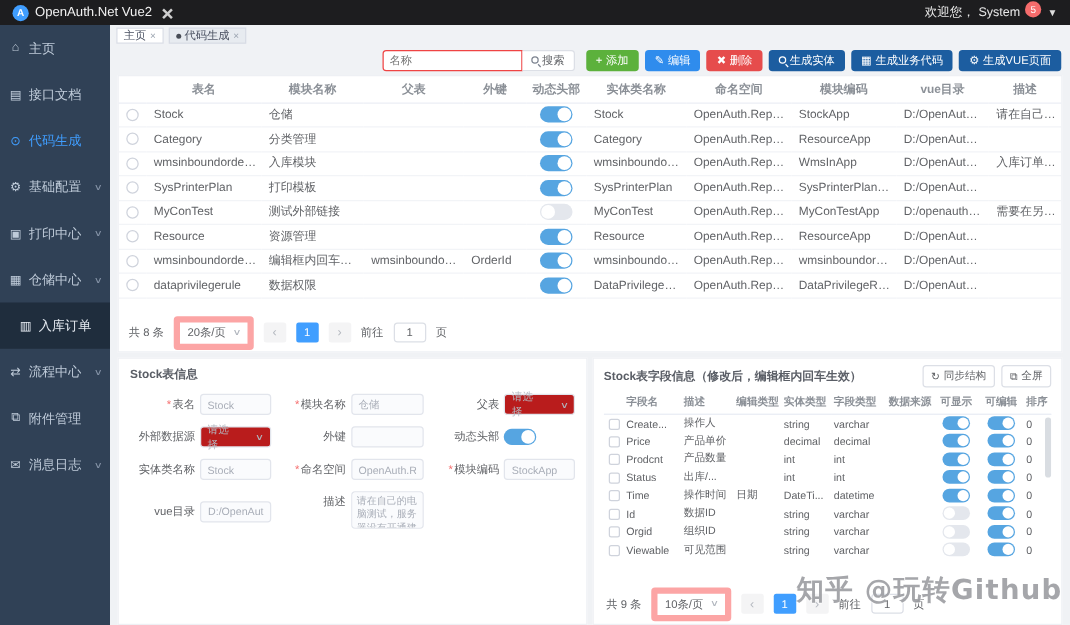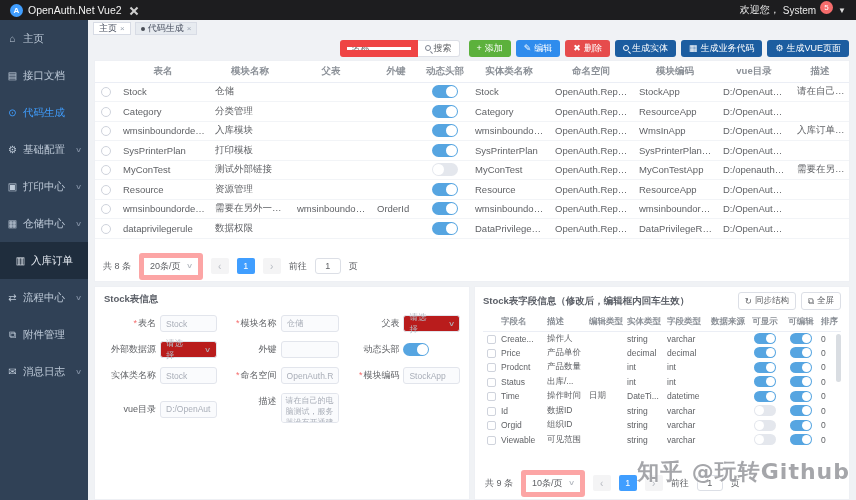--- a/index.html
+++ b/index.html
@@ -35,21 +35,21 @@
 
   .tabsbar { height:17px; display:flex; align-items:flex-start; padding:2px 0 0 5px; gap:4px; }
   .tab { display:inline-flex; align-items:center; gap:3px; height:13px; border:1px solid #d8dce5; background:#fff;
          padding:0 5px; font-size:9px; color:#495060; cursor:pointer; }
   .tab .dot { width:4px; height:4px; border-radius:50%; background:#484d56; }
   .tab .tclose { font-size:8px; color:#9aa3af; }
   .tab.active { background:#e7ebf0; }
 
   .toolbar { height:23px; display:flex; align-items:center; justify-content:flex-end; padding:2px 7px 3px 7px; gap:5px; }
   .search-group { display:flex; align-items:stretch; height:17px; margin-right:4px; }
-  .search-input { width:78px; border:7px solid #ef4444; border-radius:3px 0 0 3px; font-size:9px; padding:0 5px;
+  .search-input { width:112px; border:1px solid #ef4444; border-radius:3px 0 0 3px; font-size:9px; padding:0 5px;
                   color:#606266; background:#fff; outline:none; font-family:"Liberation Sans", sans-serif;}
   .search-btn { display:inline-flex; align-items:center; gap:3px; border:1px solid #dcdfe6; border-left:none;
                 border-radius:0 3px 3px 0; background:#fff; font-size:9px; color:#606266; padding:0 7px; cursor:pointer;text-align:center; }
   .mag { display:inline-block; width:6px; height:6px; border:1px solid #7d8390; border-radius:50%; position:relative; }
   .mag::after { content:""; position:absolute; width:3px; height:1px; background:#7d8390; transform:rotate(45deg); left:4.5px; top:5.5px; }
   .mag.light { border-color:#fff; } .mag.light::after { background:#fff; }
   .btn { display:inline-flex; align-items:center; gap:3px; height:17px; padding:0 8px; border-radius:3px;
          color:#fff; font-size:9px; cursor:pointer; border:none; white-space:nowrap; }
   .btn .bicon { font-size:9px; line-height:1; }
   .btn.success { background:#5cb13c; }
@@ -347,21 +347,21 @@
               <td class="center"><span class="sw"></span></td>
               <td>Resource</td>
               <td>OpenAuth.Reposit...</td>
               <td>ResourceApp</td>
               <td>D:/OpenAuth.Pro/...</td>
               <td></td>
             </tr>
             <tr>
               <td class="center"><span class="radio"></span></td>
               <td>wmsinboundorderdtbl</td>
-              <td>需要在另外一个数</td>
+              <td>编辑框内回车生效</td>
               <td>wmsinboundordertbl</td>
               <td>OrderId</td>
               <td class="center"><span class="sw"></span></td>
               <td>wmsinboundorder...</td>
               <td>OpenAuth.Reposit...</td>
               <td>wmsinboundorder...</td>
               <td>D:/OpenAuth.Pro/...</td>
               <td></td>
             </tr>
             <tr>

